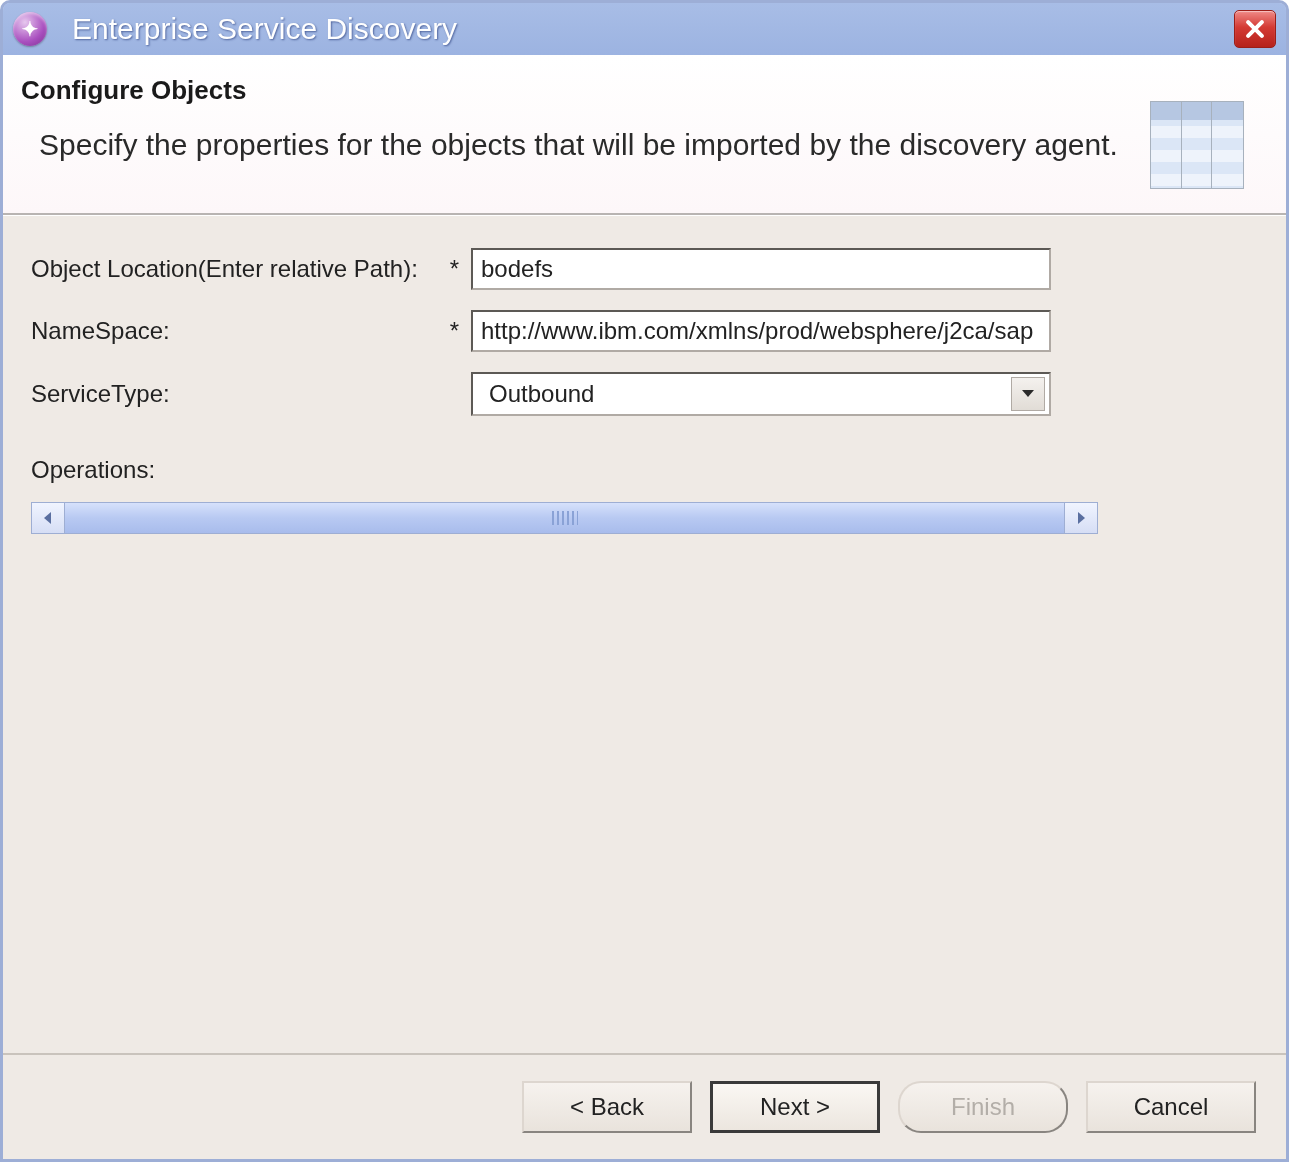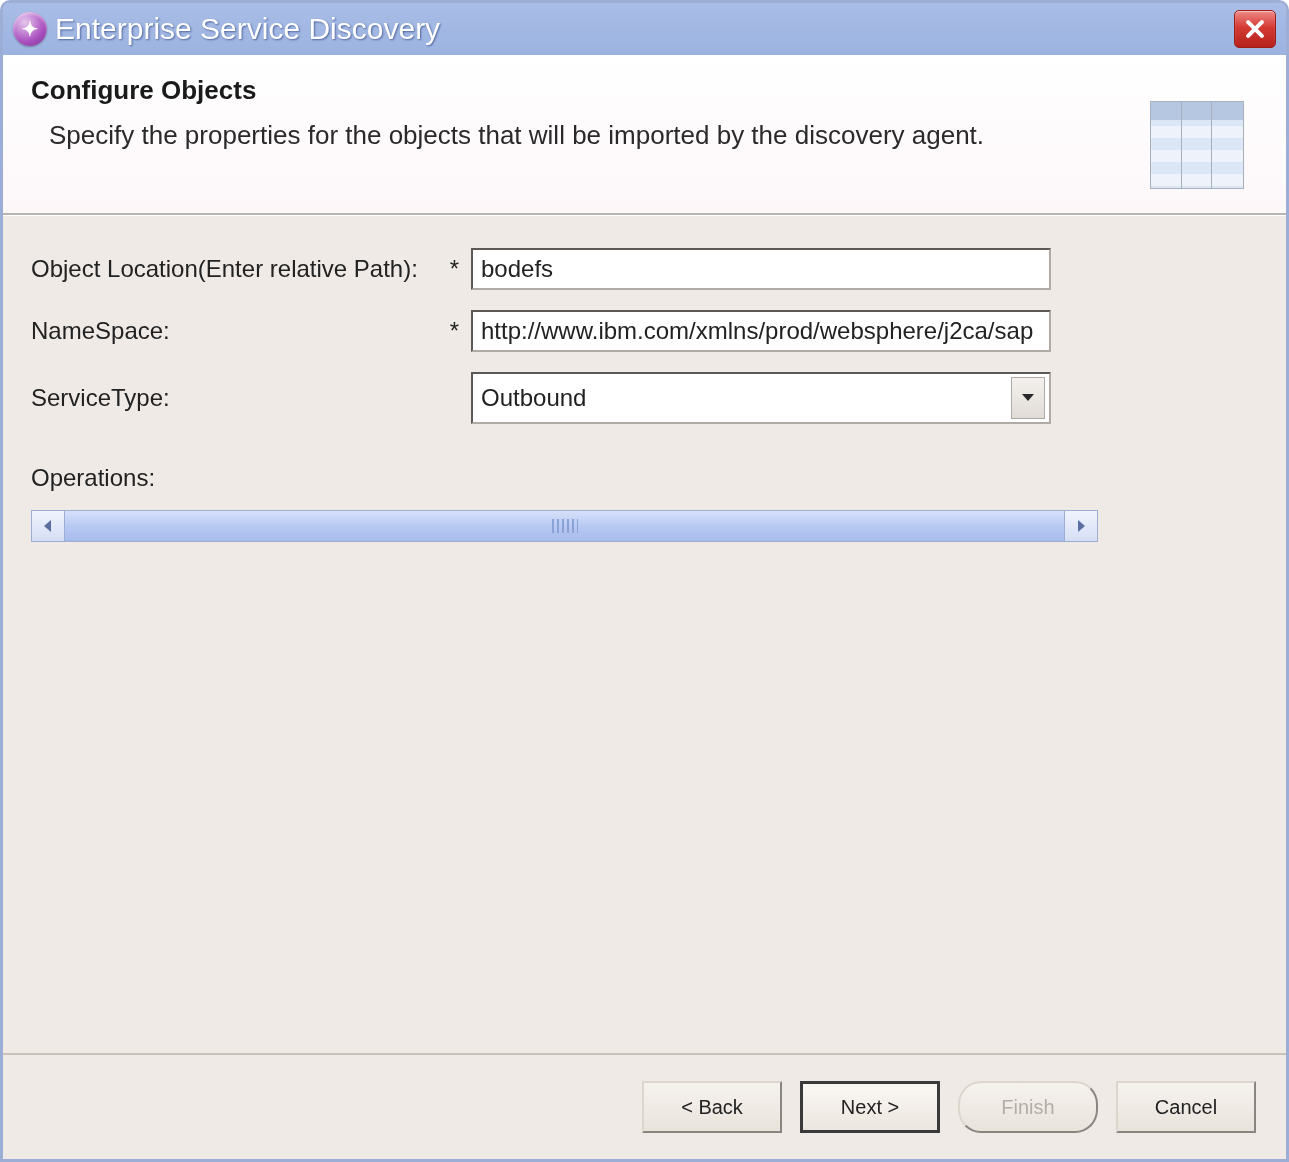--- a/index.html
+++ b/index.html
@@ -32,55 +32,55 @@
   }
   .title-icon {
     width: 34px; height: 34px;
     border-radius: 50%;
     background: radial-gradient(circle at 35% 30%, #e6c7ee, #a94fbf 60%, #7a2d8f);
     display:flex;align-items:center;justify-content:center;
     color:#fff;font-weight:bold;font-size:20px;
     box-shadow: inset 0 2px 3px rgba(255,255,255,.5), 0 1px 2px rgba(0,0,0,.3);
   }
   .title-text {
-    margin-left: 8px;
+    margin-left: 25px;
     font-size: 30px;
     font-weight: 400;
     text-shadow: 1px 1px 2px rgba(60,80,140,.8);
     flex:1;
     white-space:nowrap;
   }
   .close-btn {
     width: 40px; height: 36px;
     background: linear-gradient(#f08a87, #d43a34 45%, #b5221c);
     border: 1px solid #9b1e19;
     border-radius: 5px;
     display:flex;align-items:center;justify-content:center;
     box-shadow: inset 0 1px 1px rgba(255,255,255,.5);
     cursor: pointer;
   }
   .close-btn svg { width:22px; height:22px; }
   
   .header-pane {
     background: linear-gradient(#fff, #fdf7f9);
     border-bottom: 2px solid #b8b4b2;
-    padding: 20px 28px 24px 28px;
+    padding: 20px 28px 24px 18px;
     display:flex;
     align-items:flex-start;
   }
   .header-texts { flex:1; }
   .header-title {
     font-size: 26px;
     font-weight: bold;
     color:#1a1a1a;
   }
   .header-desc {
-    margin-top: 14px;
+    margin-top: 22px;
     margin-left: 18px;
-    font-size: 26px;
+    font-size: 30px;
     color:#2a2a2a;
   }
   .header-icon {
     width: 92px; height: 86px;
     border: 1px solid #a7b1bd;
     background:
       linear-gradient(#b6c7e2,#b6c7e2) 0 0/100% 18px no-repeat,
       repeating-linear-gradient(#eef3fb, #eef3fb 12px, #dbe6f6 12px, #dbe6f6 24px);
     position: relative;
     margin-top: 26px;
@@ -124,26 +124,26 @@
     background:#fff;
     font-size: 24px;
     padding: 18px 8px;
     box-sizing:border-box;
     font-family:inherit;
     color:#222;
   }
   .combo {
     flex: 0 0 580px;
     width: 580px;
-    height: 52px;
+    height: 44px;
     border: 2px inset #b0aaa4;
     background:#fff;
     display:flex;align-items:center;
     box-sizing:border-box;
-    padding-left:8px;
+    padding-left:16px;
     font-size:24px;
     position:relative;
     cursor:pointer;
   }
   .combo .combo-arrow {
     position:absolute;right:4px;top:3px;bottom:3px;width:32px;
     background: linear-gradient(#f4f1ee,#e1dcd6);
     border:1px solid #b0aaa4;
     display:flex;align-items:center;justify-content:center;
   }
@@ -212,23 +212,23 @@
   
   .footer {
     background:#efeae5;
     border-top: 2px solid #c9c3bc;
     padding: 26px 30px 26px 0;
     display:flex;
     justify-content:flex-end;
     gap: 18px;
   }
   .nav-btn {
-    width: 140px;
+    width: 170px;
     height: 52px;
-    font-size: 20px;
+    font-size: 24px;
     font-family:inherit;
     background: linear-gradient(#f6f2ee, #e9e3dc);
     border: 2px outset #ddd6cf;
     cursor:pointer;
     color:#222;
   }
   .nav-btn.default {
     border: 3px solid #3a3a3a;
     background: linear-gradient(#faf7f3, #ece6df);
     text-align: center;

